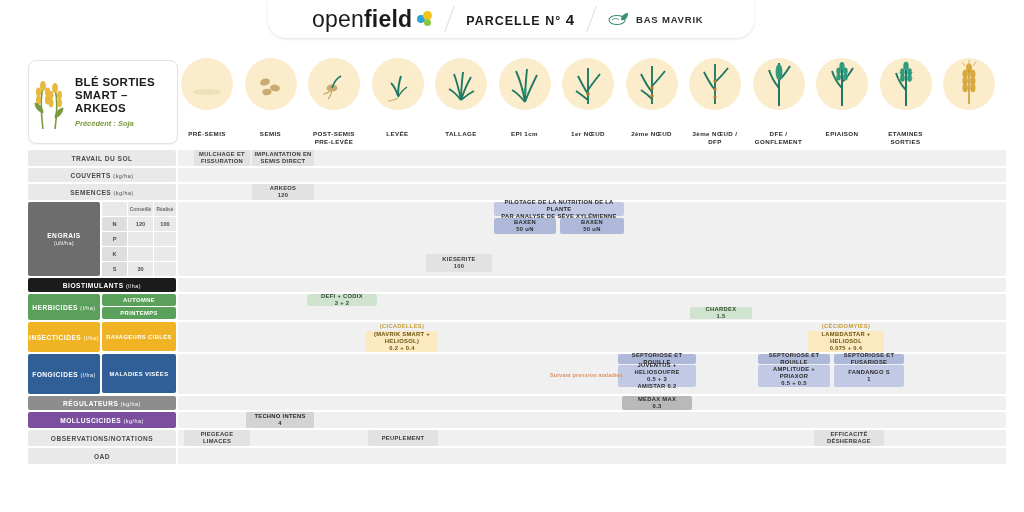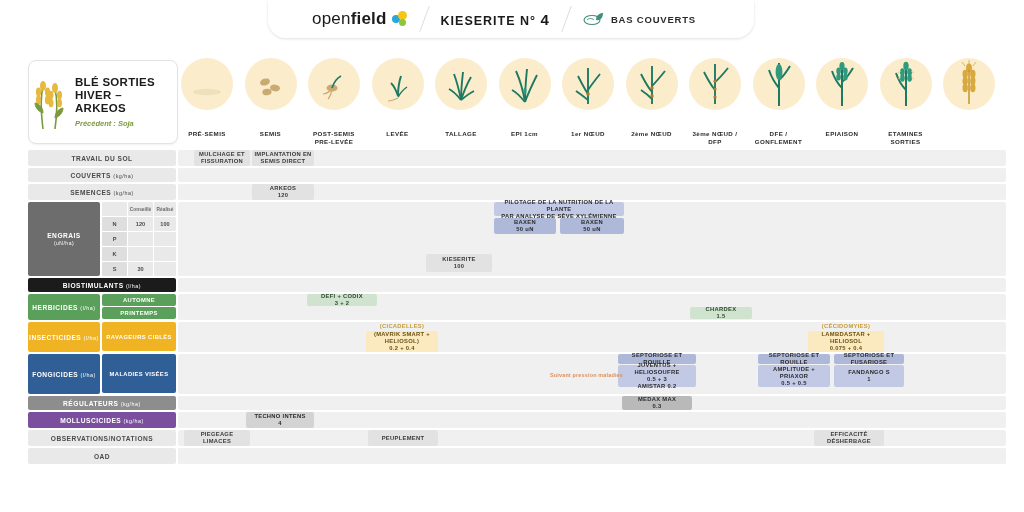--- a/index.html
+++ b/index.html
@@ -12,21 +12,21 @@
   #page{position:relative;width:1024px;height:512px;}
 
   
   .header-tab{
     position:absolute;left:268px;top:0;width:486px;height:38px;
     background:#ffffff;border-radius:0 0 18px 18px;
     box-shadow:0 1px 3px rgba(0,0,0,.12);
     display:flex;align-items:center;
   }
   .brand{display:flex;align-items:center;gap:5px;padding-left:44px;}
-  .brand-text{font-size:17px;color:#1b1b1b;letter-spacing:.2px;}
+  .brand-text{font-size:23px;color:#1b1b1b;letter-spacing:.2px;}
   .brand-text b{font-weight:700;}
   .brand-mark{display:inline-block;width:16px;height:16px;position:relative;}
   .brand-mark i{position:absolute;display:block;border-radius:50%;}
   .brand-mark i.a{width:8px;height:8px;background:#2aa6d8;left:0;top:4px;}
   .brand-mark i.b{width:9px;height:9px;background:#f5c518;left:6px;top:0;}
   .brand-mark i.c{width:7px;height:7px;background:#8cc63f;left:7px;top:8px;}
   .sep{width:1px;height:26px;background:#dcdcdc;transform:skewX(-20deg);margin:0 16px;}
   .parcelle{font-size:12.5px;color:#1b1b1b;letter-spacing:1px;font-weight:700;}
   .parcelle .num{font-size:15px;}
   .bascarbone{display:flex;align-items:center;gap:6px;font-size:9.5px;letter-spacing:.8px;color:#2b2b2b;font-weight:700;}
@@ -124,32 +124,32 @@
     <div class="brand">
       <span class="brand-text"><span>open</span><b>field</b></span>
       <span class="brand-mark">
           <i class="a"></i>
           <i class="b"></i>
           <i class="c"></i>
         </span>
     </div>
     <div class="sep"></div>
     <div class="parcelle">
-      <span>KIESERITE N°</span> <span class="num">4</span>
+      <span>PARCELLE N°</span> <span class="num">4</span>
     </div>
     <div class="sep"></div>
     <div class="bascarbone">
       <span class="leaf-ic">
         <svg width="22" height="14" viewBox="0 0 22 14">
             <ellipse cx="9" cy="8" rx="8" ry="4.5" fill="none" stroke="#3f8f7a" stroke-width="1.1"></ellipse>
             <path d="M13 8 C13 3 17 1 20 1 C20 6 17 9 13 8 Z" fill="#3f8f7a"></path>
             <path d="M4 8 c2-2 5-2 7 0" fill="none" stroke="#3f8f7a" stroke-width="1"></path>
           </svg>
       </span>
-      <span>BAS COUVERTS</span>
+      <span>BAS MAVRIK</span>
     </div>
   </div>
 
   <div class="crop-card">
     <div class="crop-ico">
       <svg class="wheat" width="34" height="58" viewBox="0 0 34 58">
         <g stroke="#7a9a3e" fill="none" stroke-width="1.6">
           <path d="M9 56 C7 40 6 26 9 14"></path>
             <path d="M21 56 C23 42 24 28 21 16"></path>
         </g>
@@ -166,21 +166,21 @@
             <ellipse cx="25.5" cy="30" rx="2.5" ry="4.2"></ellipse>
         </g>
         <g stroke="#7a9a3e" fill="#7a9a3e" stroke-width="1">
           <path d="M9 40 C3 38 1 33 1 30 C6 31 9 35 9 40Z"></path>
           <path d="M21 45 C27 43 29 38 29 35 C24 36 21 40 21 45Z"></path>
         </g>
       </svg>
     </div>
     <div class="crop-txt">
       <div class="crop-title">BLÉ SORTIES</div>
-      <div class="crop-title">HIVER –</div>
+      <div class="crop-title">SMART –</div>
       <div class="crop-title">ARKEOS</div>
       <div class="crop-prev">Précédent : Soja</div>
     </div>
   </div>
 
   <div class="stages" id="stages">
       <div class="stage" style="left: 0px;">
         <div class="disc"><svg width="52" height="52" viewBox="0 0 52 52">
             <ellipse cx="26" cy="34" rx="14" ry="3.2" fill="#efe0bc"></ellipse>
           </svg></div>

